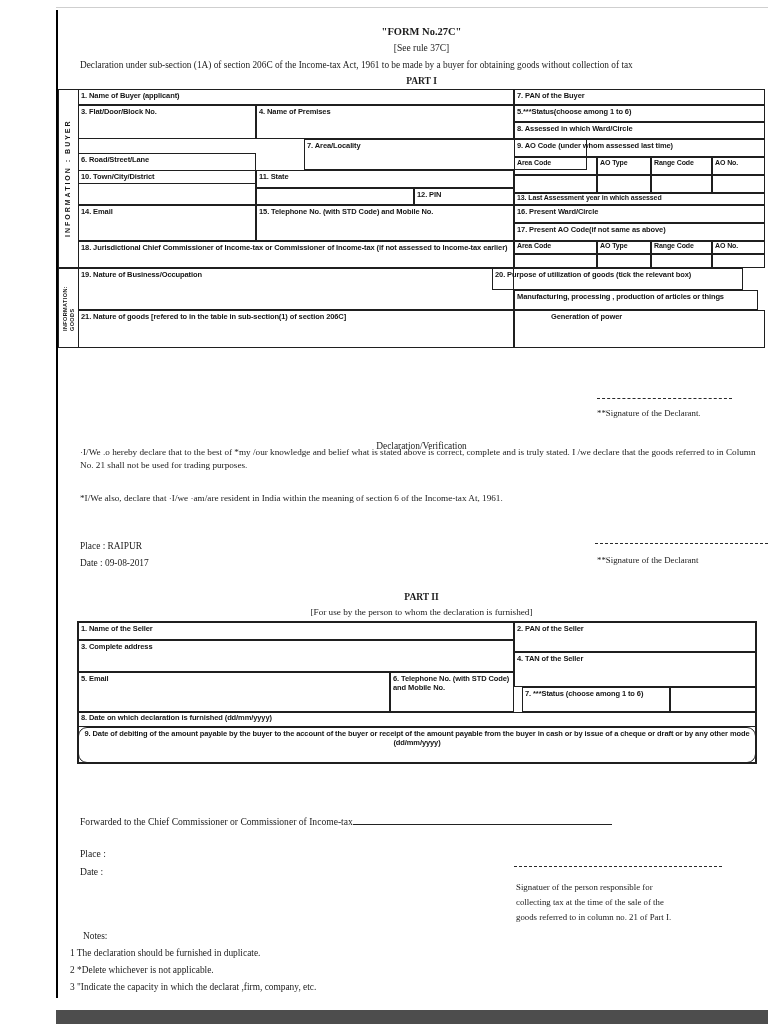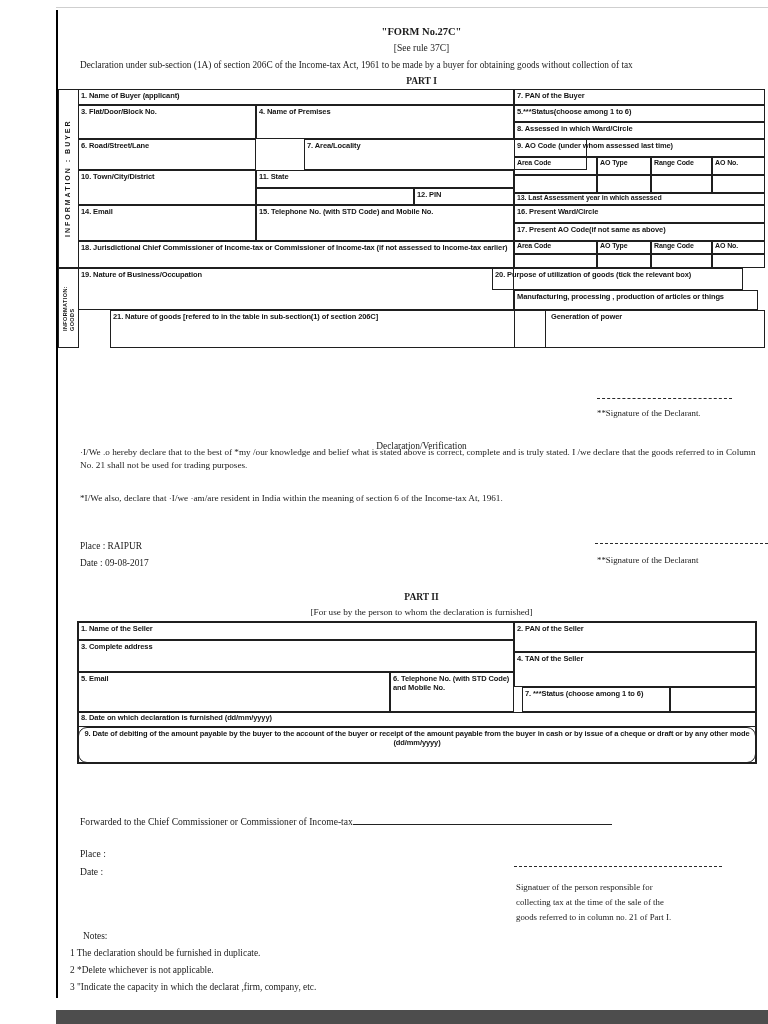--- a/index.html
+++ b/index.html
@@ -34,31 +34,31 @@
   <div class="cell vwrap" style="left:58px;top:268px;width:21px;height:80px;">
     <div style="writing-mode:vertical-rl;">
       <div class="lbl" style="font-size:5.5px;letter-spacing:0.4px;">INFORMATION:</div>
       <div class="lbl" style="font-size:5.5px;letter-spacing:0.4px;">GOODS</div>
     </div>
   </div>
 
   <div class="cell lbl" style="left:78px;top:89px;width:436px;height:16px;">1. Name of Buyer (applicant)</div>
   <div class="cell lbl" style="left:78px;top:105px;width:178px;height:34px;">3. Flat/Door/Block No.</div>
   <div class="cell lbl" style="left:256px;top:105px;width:258px;height:34px;">4. Name of Premises</div>
-  <div class="cell lbl" style="left:78px;top:139px;width:178px;height:31px;">6. Road/Street/Lane</div>
+  <div class="cell lbl" style="left:78px;top:153px;width:178px;height:31px;">6. Road/Street/Lane</div>
   <div class="cell lbl" style="left:256px;top:139px;width:283px;height:31px;margin-left:48px;">7. Area/Locality</div>
   <div class="cell lbl" style="left:78px;top:170px;width:178px;height:35px;">10. Town/City/District</div>
   <div class="cell lbl" style="left:256px;top:170px;width:258px;height:18px;">11. State</div>
   <div class="cell" style="left:256px;top:188px;width:158px;height:17px;"></div>
   <div class="cell lbl" style="left:414px;top:188px;width:100px;height:17px;">12. PIN</div>
   <div class="cell lbl" style="left:78px;top:205px;width:178px;height:36px;">14. Email</div>
   <div class="cell lbl" style="left:256px;top:205px;width:258px;height:36px;">15. Telephone No. (with STD Code) and Mobile No.</div>
   <div class="cell lbl" style="left:78px;top:241px;width:436px;height:27px;">18. Jurisdictional Chief Commissioner of Income-tax or Commissioner of Income-tax (if not assessed to Income-tax earlier)</div>
   <div class="cell lbl" style="left:78px;top:268px;width:436px;height:42px;">19. Nature of Business/Occupation</div>
-  <div class="cell lbl" style="left:78px;top:310px;width:436px;height:38px;margin-left:32px;">21. Nature of goods [refered to in the table in sub-section(1) of section 206C]</div>
+  <div class="cell lbl" style="left:78px;top:310px;width:436px;height:38px;">21. Nature of goods [refered to in the table in sub-section(1) of section 206C]</div>
 
   <div class="cell lbl" style="left:514px;top:89px;width:251px;height:16px;">7. PAN of the Buyer</div>
   <div class="cell lbl" style="left:514px;top:105px;width:251px;height:17px;">5.***Status(choose among 1 to 6)</div>
   <div class="cell lbl" style="left:514px;top:122px;width:251px;height:17px;">8. Assessed in which Ward/Circle</div>
   <div class="cell lbl" style="left:514px;top:139px;width:251px;height:18px;">9. AO  Code  (under whom assessed last time)</div>
 
   <div class="cell lbl" style="left:514px;top:157px;width:83px;height:18px;font-weight:600;font-size:7px;">Area Code</div>
   <div class="cell lbl" style="left:597px;top:157px;width:54px;height:18px;font-weight:600;font-size:7px;">AO Type</div>
   <div class="cell lbl" style="left:651px;top:157px;width:61px;height:18px;font-weight:600;font-size:7px;">Range Code</div>
   <div class="cell lbl" style="left:712px;top:157px;width:53px;height:18px;font-weight:600;font-size:7px;">AO No.</div>

